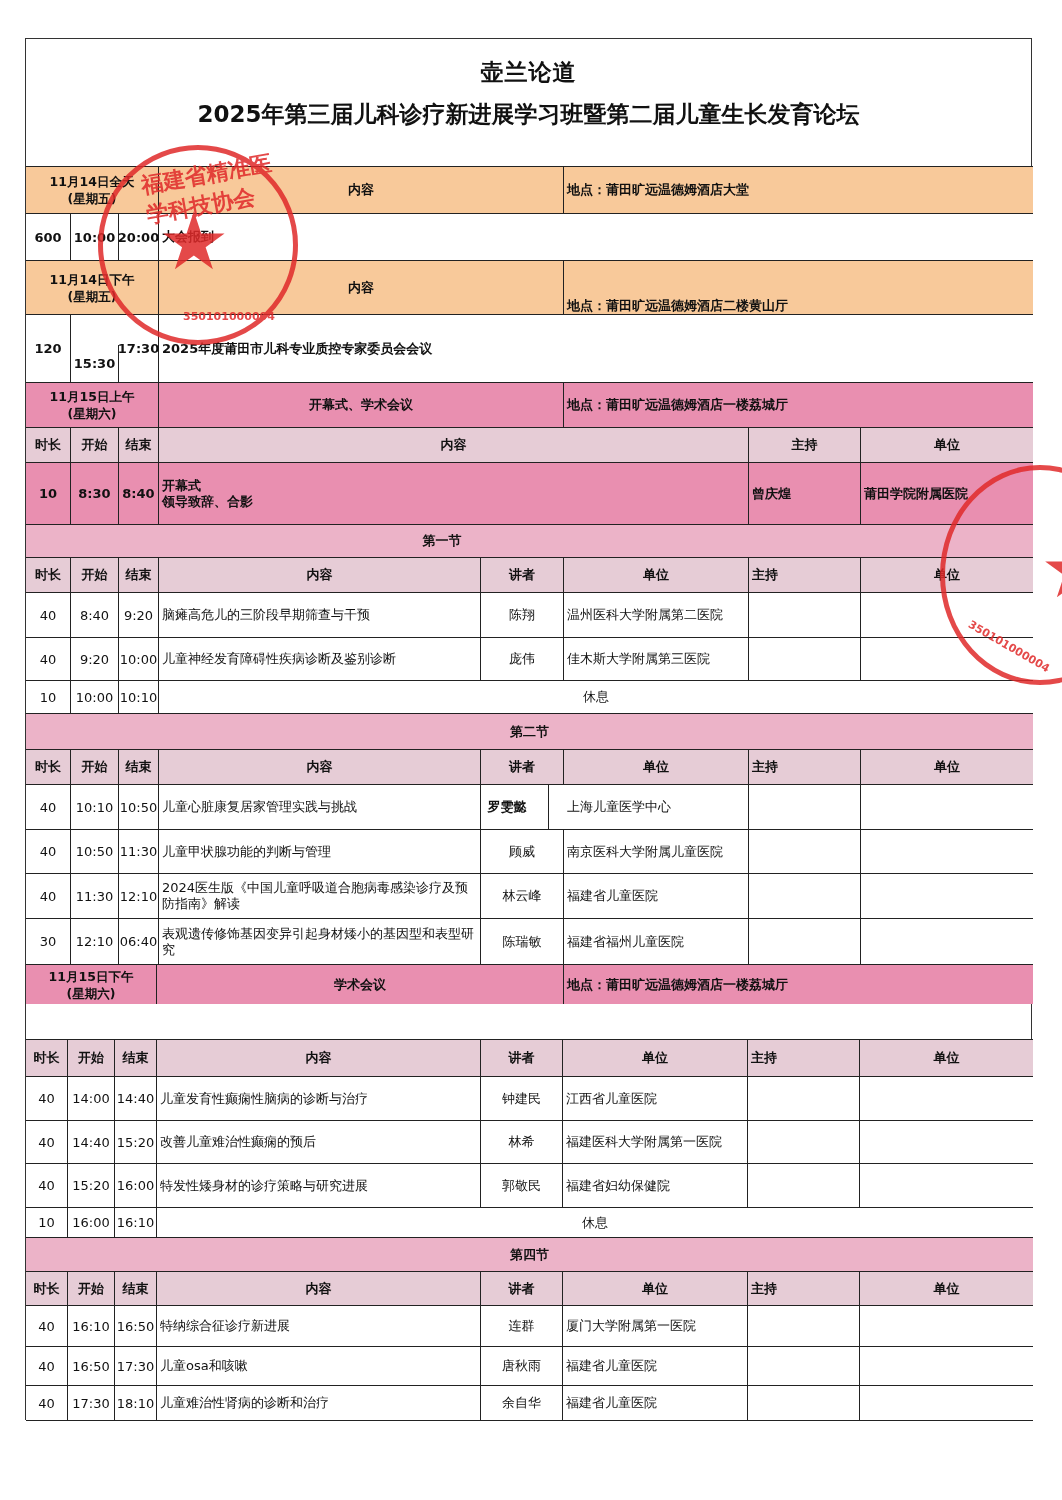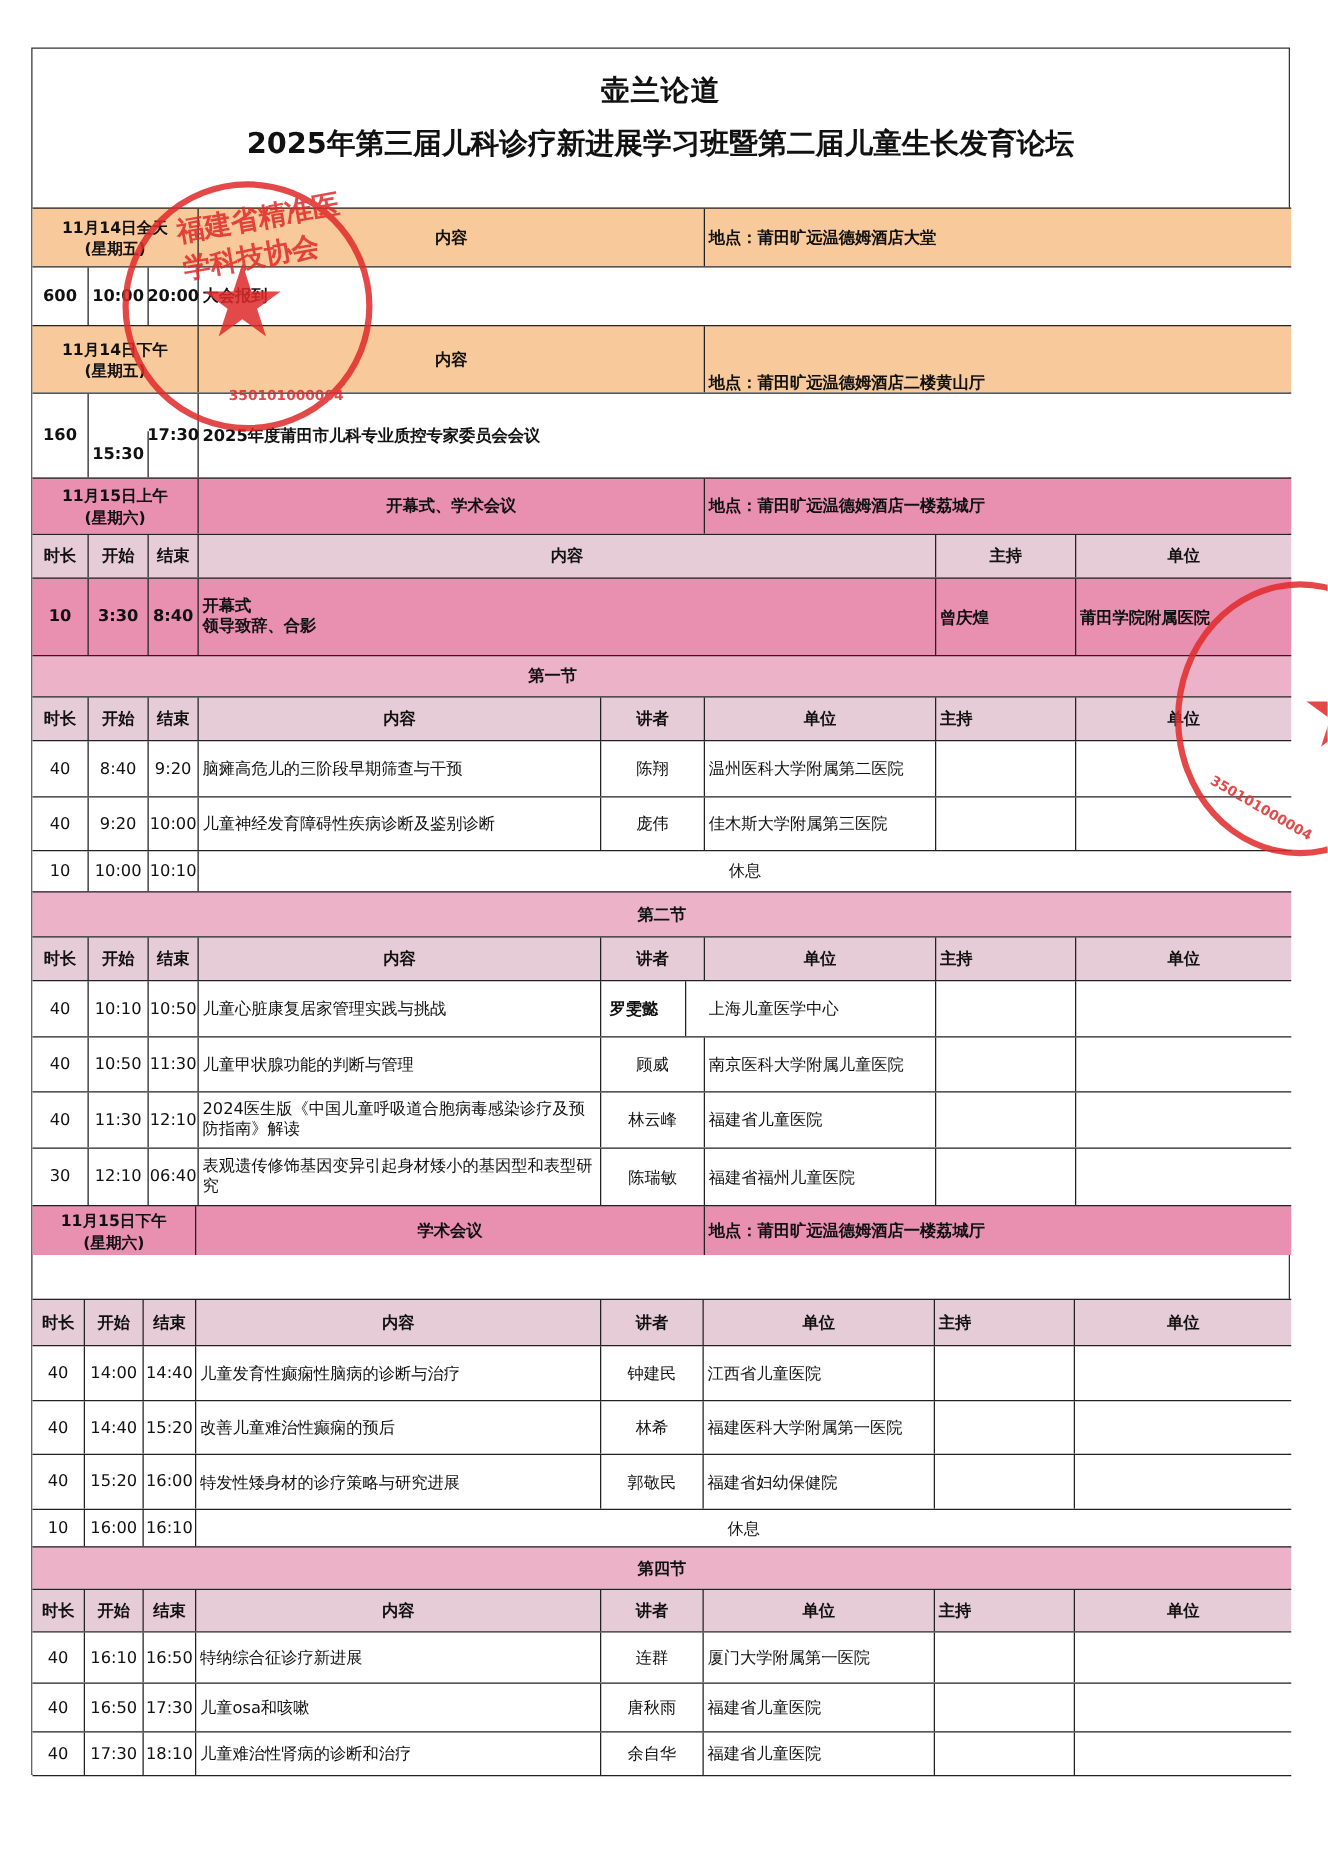--- a/index.html
+++ b/index.html
@@ -60,21 +60,21 @@
 
   <div class="row orange" style="top:221px;height:54px;">
     <div class="cell c datecell" style="left:0;width:133px;">
       <span>11月14日下午</span>
       <span>(星期五)</span>
     </div>
     <div class="cell c b" style="left:133px;width:405px;">内容</div>
     <div class="cell l b" style="left:538px;width:469px;margin-top:37px;">地点：莆田旷远温德姆酒店二楼黄山厅</div>
   </div>
   <div class="row white" style="top:275px;height:68px;">
-    <div class="cell c b" style="left:0;width:45px;">160</div>
+    <div class="cell c b" style="left:0;width:45px;">120</div>
     <div class="cell c b" style="left:45px;width:48px;margin-top:30px;">15:30</div>
     <div class="cell c b" style="left:93px;width:40px;">17:30</div>
     <div class="cell l b" style="left:133px;width:874px;">2025年度莆田市儿科专业质控专家委员会会议</div>
   </div>
 
   <div class="row pink" style="top:343px;height:45px;">
     <div class="cell c datecell" style="left:0;width:133px;">
       <span>11月15日上午</span>
       <span>(星期六)</span>
     </div>
@@ -84,21 +84,21 @@
   <div class="row hdr" style="top:388px;height:35px;">
     <div class="cell c b" style="left:0;width:45px;">时长</div>
     <div class="cell c b" style="left:45px;width:48px;">开始</div>
     <div class="cell c b" style="left:93px;width:40px;">结束</div>
     <div class="cell c b" style="left:133px;width:590px;">内容</div>
     <div class="cell c b" style="left:723px;width:112px;">主持</div>
     <div class="cell c b" style="left:835px;width:172px;">单位</div>
   </div>
   <div class="row pink" style="top:423px;height:62px;">
     <div class="cell c b" style="left:0;width:45px;">10</div>
-    <div class="cell c b" style="left:45px;width:48px;">3:30</div>
+    <div class="cell c b" style="left:45px;width:48px;">8:30</div>
     <div class="cell c b" style="left:93px;width:40px;">8:40</div>
     <div class="cell l b multiline" style="left:133px;width:590px;">
       <span>开幕式</span>
       <span>领导致辞、合影</span>
     </div>
     <div class="cell l b" style="left:723px;width:112px;">曾庆煌</div>
     <div class="cell l b" style="left:835px;width:172px;">莆田学院附属医院</div>
   </div>
 
   <div class="row pinklight" style="top:485px;height:33px;">

